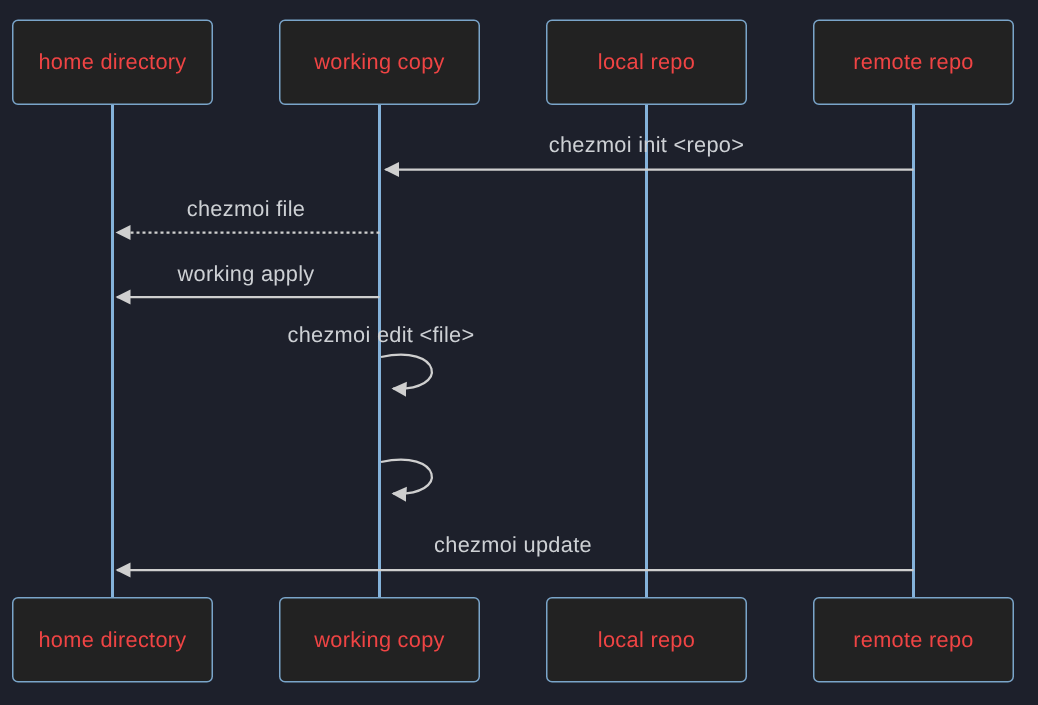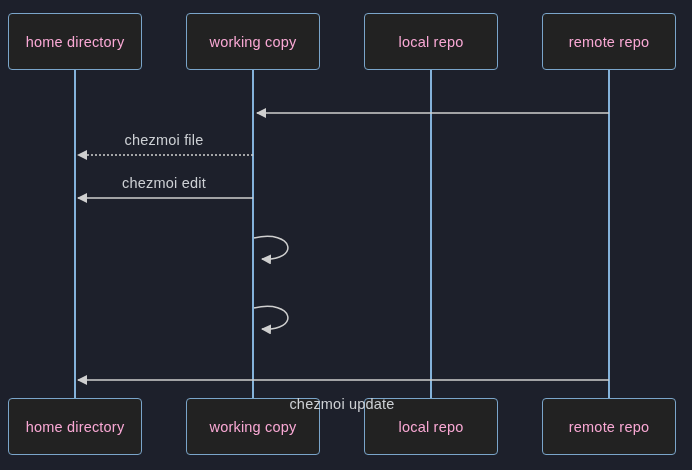--- a/index.html
+++ b/index.html
@@ -24,21 +24,21 @@
     position: absolute;
     width: 134px;
     height: 57px;
     box-sizing: border-box;
     background: #222222;
     border: 1px solid #7aa5ca;
     border-radius: 4px;
     display: flex;
     align-items: center;
     justify-content: center;
-    color: #f9a8d4;
+    color: #ef4444;
     font-size: 14.5px;
     letter-spacing: 0.2px;
   }
   .msg {
     position: absolute;
     transform: translateX(-50%);
     color: #cdd0d4;
     font-size: 14.5px;
     white-space: nowrap;
     letter-spacing: 0.2px;
@@ -77,17 +77,19 @@
   <div class="actor" style="left:8px;   top:13px;">home directory</div>
   <div class="actor" style="left:186px; top:13px;">working copy</div>
   <div class="actor" style="left:364px; top:13px;">local repo</div>
   <div class="actor" style="left:542px; top:13px;">remote repo</div>
 
   <div class="actor" style="left:8px;   top:398px;">home directory</div>
   <div class="actor" style="left:186px; top:398px;">working copy</div>
   <div class="actor" style="left:364px; top:398px;">local repo</div>
   <div class="actor" style="left:542px; top:398px;">remote repo</div>
 
+  <div class="msg" style="left:431px; top:89px;">chezmoi init &lt;repo&gt;</div>
   <div class="msg" style="left:164px; top:132px;">chezmoi file</div>
-  <div class="msg" style="left:164px; top:175px;">chezmoi edit</div>
-  <div class="msg" style="left:342px; top:356px;margin-top:40px;">chezmoi update</div>
+  <div class="msg" style="left:164px; top:175px;">working apply</div>
+  <div class="msg" style="left:254px; top:216px;">chezmoi edit &lt;file&gt;</div>
+  <div class="msg" style="left:342px; top:356px;">chezmoi update</div>
 
 </div>
 
 </body></html>

